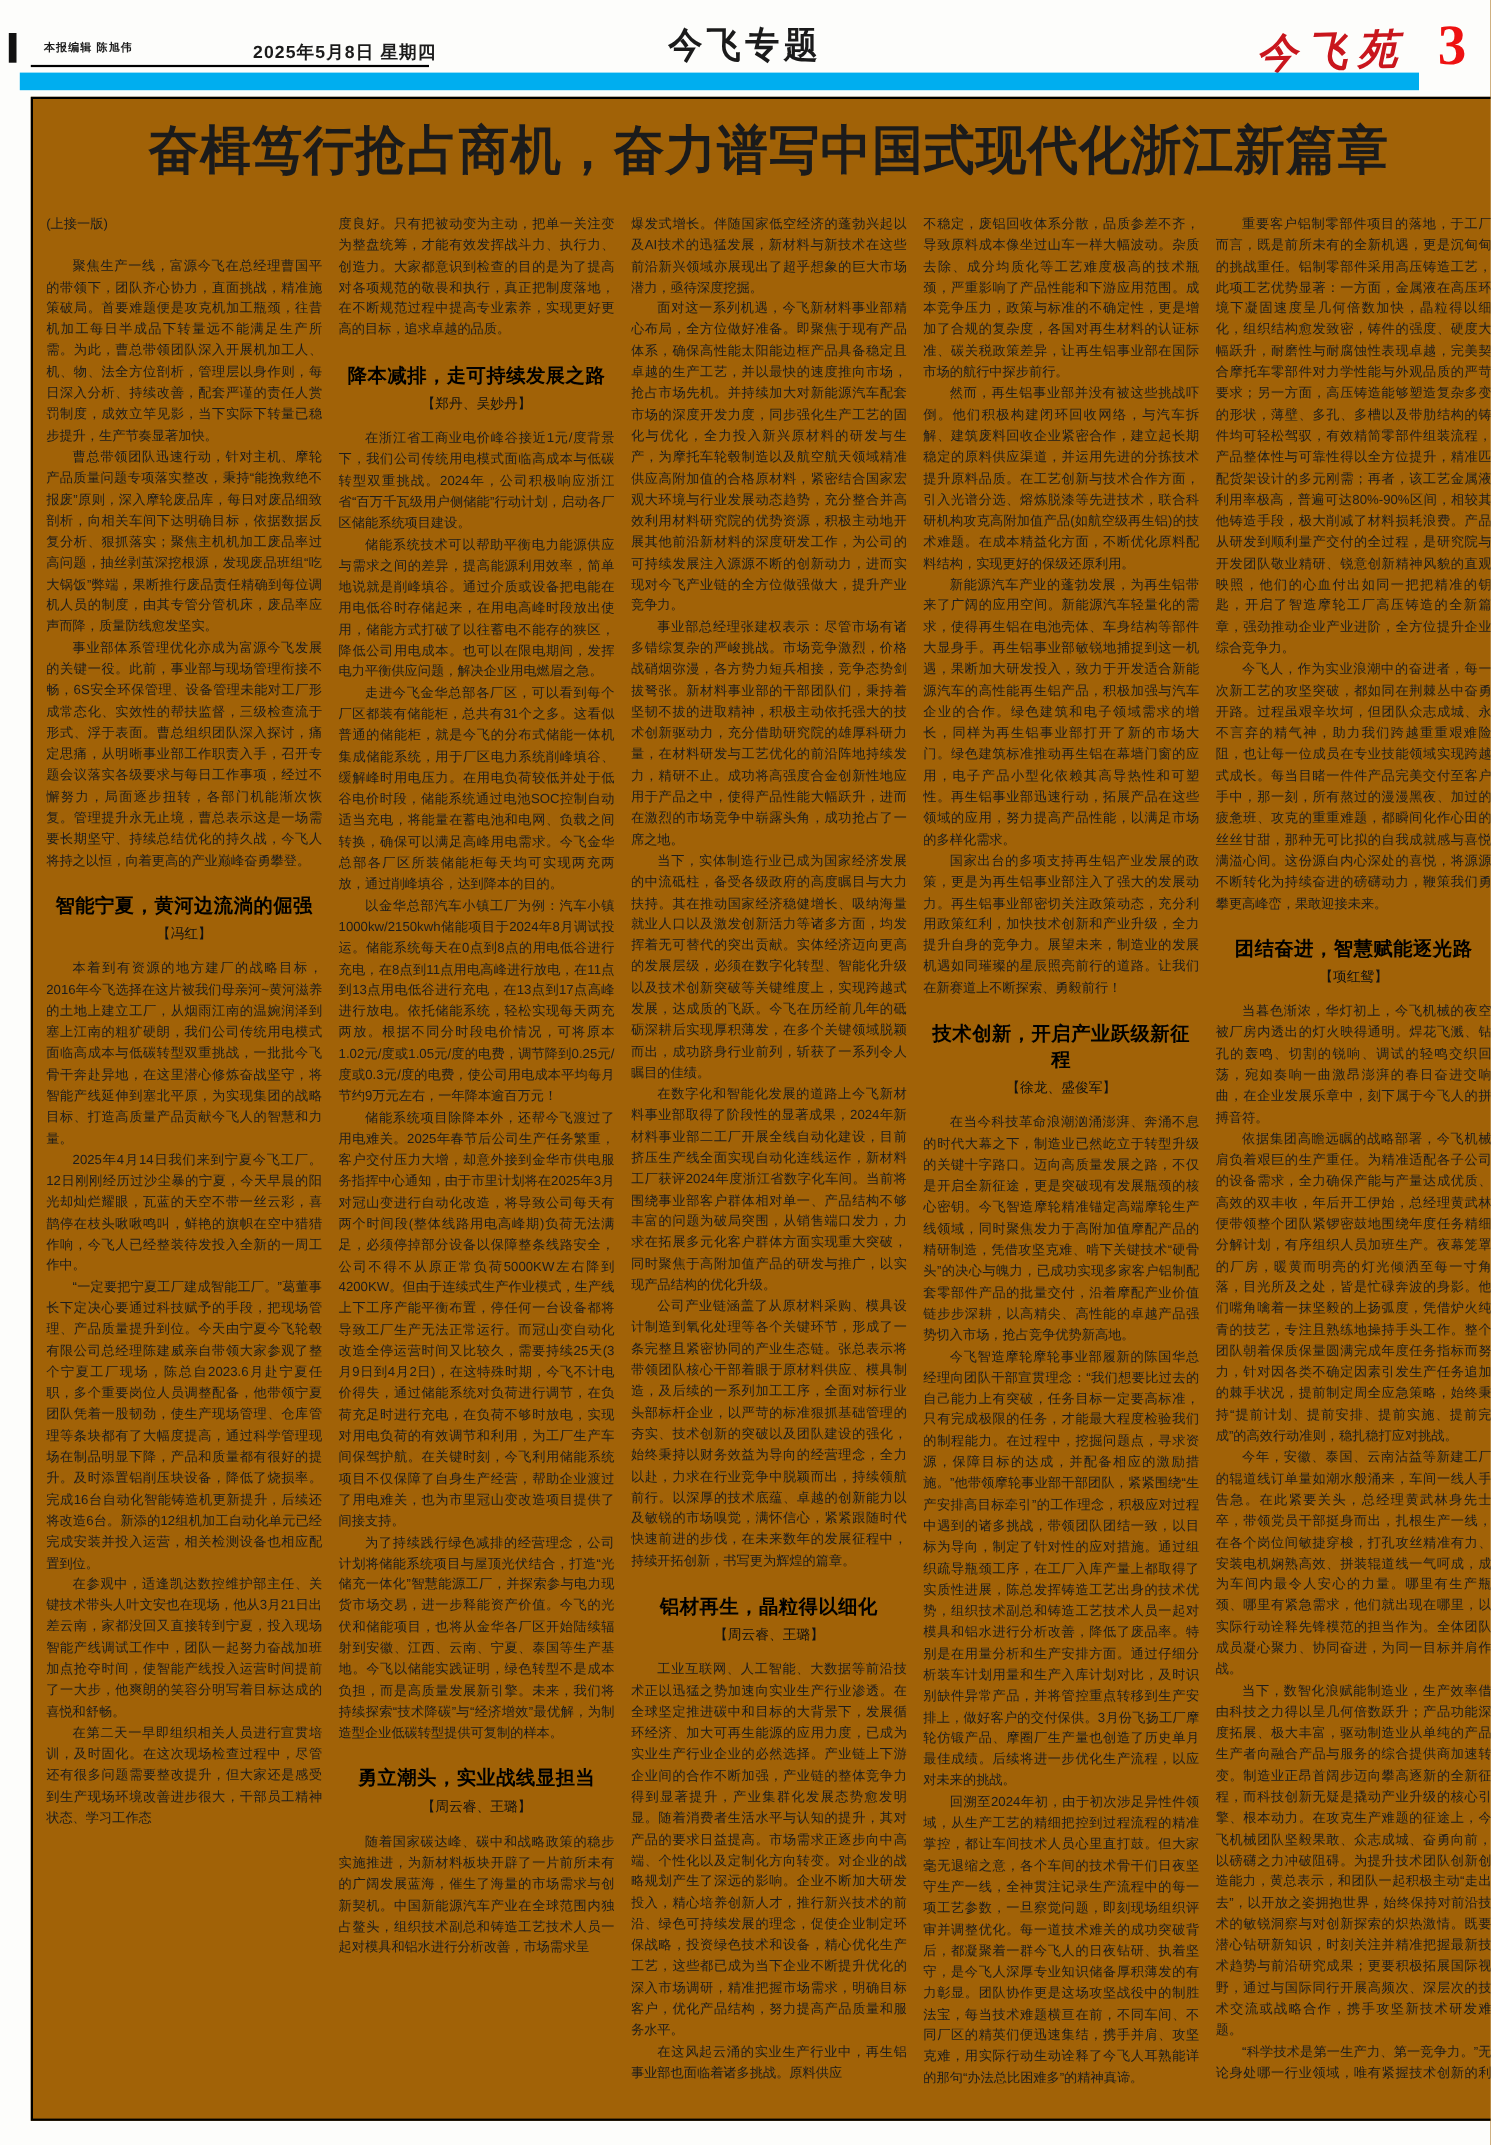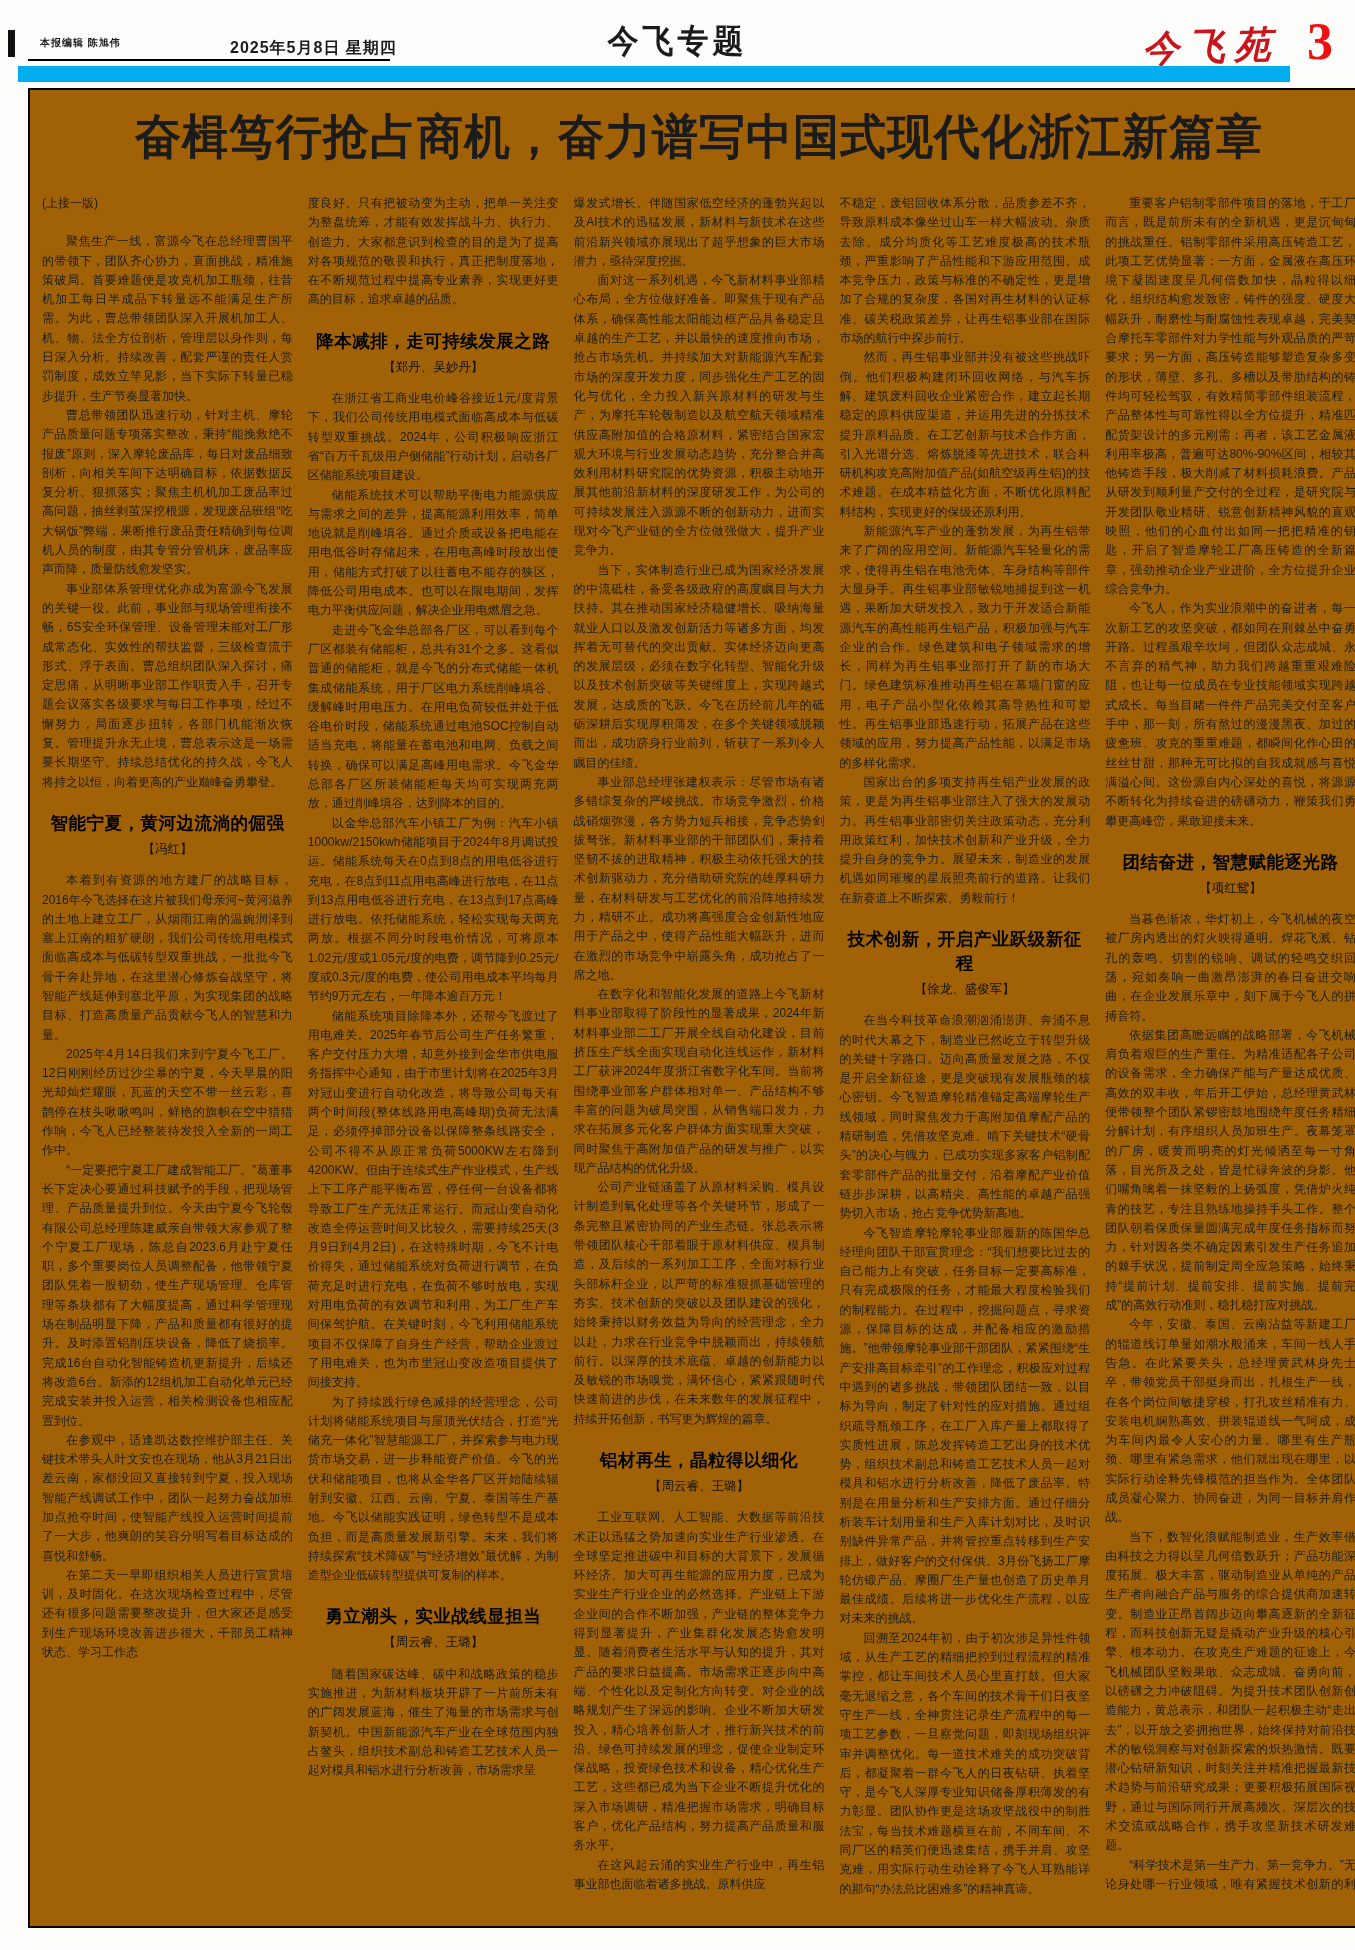--- a/index.html
+++ b/index.html
@@ -73,22 +73,22 @@
         <div class="para">以金华总部汽车小镇工厂为例：汽车小镇1000kw/2150kwh储能项目于2024年8月调试投运。储能系统每天在0点到8点的用电低谷进行充电，在8点到11点用电高峰进行放电，在11点到13点用电低谷进行充电，在13点到17点高峰进行放电。依托储能系统，轻松实现每天两充两放。根据不同分时段电价情况，可将原本1.02元/度或1.05元/度的电费，调节降到0.25元/度或0.3元/度的电费，使公司用电成本平均每月节约9万元左右，一年降本逾百万元！</div>
         <div class="para">储能系统项目除降本外，还帮今飞渡过了用电难关。2025年春节后公司生产任务繁重，客户交付压力大增，却意外接到金华市供电服务指挥中心通知，由于市里计划将在2025年3月对冠山变进行自动化改造，将导致公司每天有两个时间段(整体线路用电高峰期)负荷无法满足，必须停掉部分设备以保障整条线路安全，公司不得不从原正常负荷5000KW左右降到4200KW。但由于连续式生产作业模式，生产线上下工序产能平衡布置，停任何一台设备都将导致工厂生产无法正常运行。而冠山变自动化改造全停运营时间又比较久，需要持续25天(3月9日到4月2日)，在这特殊时期，今飞不计电价得失，通过储能系统对负荷进行调节，在负荷充足时进行充电，在负荷不够时放电，实现对用电负荷的有效调节和利用，为工厂生产车间保驾护航。在关键时刻，今飞利用储能系统项目不仅保障了自身生产经营，帮助企业渡过了用电难关，也为市里冠山变改造项目提供了间接支持。</div>
         <div class="para">为了持续践行绿色减排的经营理念，公司计划将储能系统项目与屋顶光伏结合，打造“光储充一体化”智慧能源工厂，并探索参与电力现货市场交易，进一步释能资产价值。今飞的光伏和储能项目，也将从金华各厂区开始陆续辐射到安徽、江西、云南、宁夏、泰国等生产基地。今飞以储能实践证明，绿色转型不是成本负担，而是高质量发展新引擎。未来，我们将持续探索“技术降碳”与“经济增效”最优解，为制造型企业低碳转型提供可复制的样本。</div>
         <div class="sec-heading">勇立潮头，实业战线显担当</div>
         <div class="byline">【周云睿、王璐】</div>
         <div class="para">随着国家碳达峰、碳中和战略政策的稳步实施推进，为新材料板块开辟了一片前所未有的广阔发展蓝海，催生了海量的市场需求与创新契机。中国新能源汽车产业在全球范围内独占鳌头，组织技术副总和铸造工艺技术人员一起对模具和铝水进行分析改善，市场需求呈</div>
       </div>
       <div class="col">
         <div class="cont">爆发式增长。伴随国家低空经济的蓬勃兴起以及AI技术的迅猛发展，新材料与新技术在这些前沿新兴领域亦展现出了超乎想象的巨大市场潜力，亟待深度挖掘。</div>
         <div class="para">面对这一系列机遇，今飞新材料事业部精心布局，全方位做好准备。即聚焦于现有产品体系，确保高性能太阳能边框产品具备稳定且卓越的生产工艺，并以最快的速度推向市场，抢占市场先机。并持续加大对新能源汽车配套市场的深度开发力度，同步强化生产工艺的固化与优化，全力投入新兴原材料的研发与生产，为摩托车轮毂制造以及航空航天领域精准供应高附加值的合格原材料，紧密结合国家宏观大环境与行业发展动态趋势，充分整合并高效利用材料研究院的优势资源，积极主动地开展其他前沿新材料的深度研发工作，为公司的可持续发展注入源源不断的创新动力，进而实现对今飞产业链的全方位做强做大，提升产业竞争力。</div>
+        <div class="para">事业部总经理张建权表示：尽管市场有诸多错综复杂的严峻挑战。市场竞争激烈，价格战硝烟弥漫，各方势力短兵相接，竞争态势剑拔弩张。新材料事业部的干部团队们，秉持着坚韧不拔的进取精神，积极主动依托强大的技术创新驱动力，充分借助研究院的雄厚科研力量，在材料研发与工艺优化的前沿阵地持续发力，精研不止。成功将高强度合金创新性地应用于产品之中，使得产品性能大幅跃升，进而在激烈的市场竞争中崭露头角，成功抢占了一席之地。</div>
         <div class="para">当下，实体制造行业已成为国家经济发展的中流砥柱，备受各级政府的高度瞩目与大力扶持。其在推动国家经济稳健增长、吸纳海量就业人口以及激发创新活力等诸多方面，均发挥着无可替代的突出贡献。实体经济迈向更高的发展层级，必须在数字化转型、智能化升级以及技术创新突破等关键维度上，实现跨越式发展，达成质的飞跃。今飞在历经前几年的砥砺深耕后实现厚积薄发，在多个关键领域脱颖而出，成功跻身行业前列，斩获了一系列令人瞩目的佳绩。</div>
-        <div class="para">事业部总经理张建权表示：尽管市场有诸多错综复杂的严峻挑战。市场竞争激烈，价格战硝烟弥漫，各方势力短兵相接，竞争态势剑拔弩张。新材料事业部的干部团队们，秉持着坚韧不拔的进取精神，积极主动依托强大的技术创新驱动力，充分借助研究院的雄厚科研力量，在材料研发与工艺优化的前沿阵地持续发力，精研不止。成功将高强度合金创新性地应用于产品之中，使得产品性能大幅跃升，进而在激烈的市场竞争中崭露头角，成功抢占了一席之地。</div>
         <div class="para">在数字化和智能化发展的道路上今飞新材料事业部取得了阶段性的显著成果，2024年新材料事业部二工厂开展全线自动化建设，目前挤压生产线全面实现自动化连线运作，新材料工厂获评2024年度浙江省数字化车间。当前将围绕事业部客户群体相对单一、产品结构不够丰富的问题为破局突围，从销售端口发力，力求在拓展多元化客户群体方面实现重大突破，同时聚焦于高附加值产品的研发与推广，以实现产品结构的优化升级。</div>
         <div class="para">公司产业链涵盖了从原材料采购、模具设计制造到氧化处理等各个关键环节，形成了一条完整且紧密协同的产业生态链。张总表示将带领团队核心干部着眼于原材料供应、模具制造，及后续的一系列加工工序，全面对标行业头部标杆企业，以严苛的标准狠抓基础管理的夯实、技术创新的突破以及团队建设的强化，始终秉持以财务效益为导向的经营理念，全力以赴，力求在行业竞争中脱颖而出，持续领航前行。以深厚的技术底蕴、卓越的创新能力以及敏锐的市场嗅觉，满怀信心，紧紧跟随时代快速前进的步伐，在未来数年的发展征程中，持续开拓创新，书写更为辉煌的篇章。</div>
         <div class="sec-heading">铝材再生，晶粒得以细化</div>
         <div class="byline">【周云睿、王璐】</div>
         <div class="para">工业互联网、人工智能、大数据等前沿技术正以迅猛之势加速向实业生产行业渗透。在全球坚定推进碳中和目标的大背景下，发展循环经济、加大可再生能源的应用力度，已成为实业生产行业企业的必然选择。产业链上下游企业间的合作不断加强，产业链的整体竞争力得到显著提升，产业集群化发展态势愈发明显。随着消费者生活水平与认知的提升，其对产品的要求日益提高。市场需求正逐步向中高端、个性化以及定制化方向转变。对企业的战略规划产生了深远的影响。企业不断加大研发投入，精心培养创新人才，推行新兴技术的前沿、绿色可持续发展的理念，促使企业制定环保战略，投资绿色技术和设备，精心优化生产工艺，这些都已成为当下企业不断提升优化的深入市场调研，精准把握市场需求，明确目标客户，优化产品结构，努力提高产品质量和服务水平。</div>
         <div class="para">在这风起云涌的实业生产行业中，再生铝事业部也面临着诸多挑战。原料供应</div>
       </div>
       <div class="col">
         <div class="cont">不稳定，废铝回收体系分散，品质参差不齐，导致原料成本像坐过山车一样大幅波动。杂质去除、成分均质化等工艺难度极高的技术瓶颈，严重影响了产品性能和下游应用范围。成本竞争压力，政策与标准的不确定性，更是增加了合规的复杂度，各国对再生材料的认证标准、碳关税政策差异，让再生铝事业部在国际市场的航行中探步前行。</div>
         <div class="para">然而，再生铝事业部并没有被这些挑战吓倒。他们积极构建闭环回收网络，与汽车拆解、建筑废料回收企业紧密合作，建立起长期稳定的原料供应渠道，并运用先进的分拣技术提升原料品质。在工艺创新与技术合作方面，引入光谱分选、熔炼脱漆等先进技术，联合科研机构攻克高附加值产品(如航空级再生铝)的技术难题。在成本精益化方面，不断优化原料配料结构，实现更好的保级还原利用。</div>

